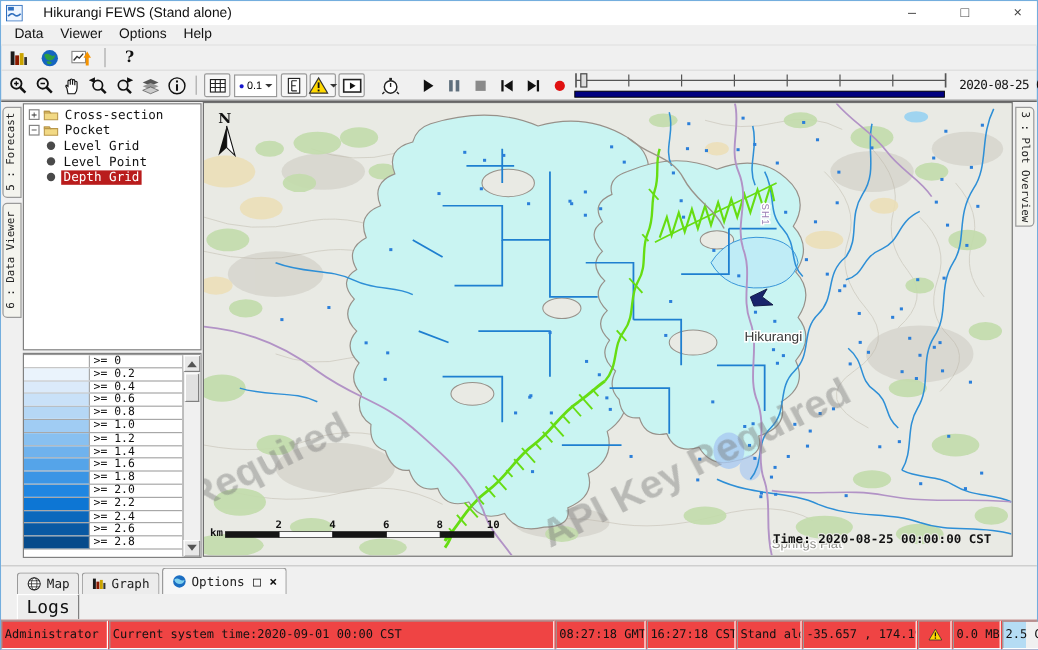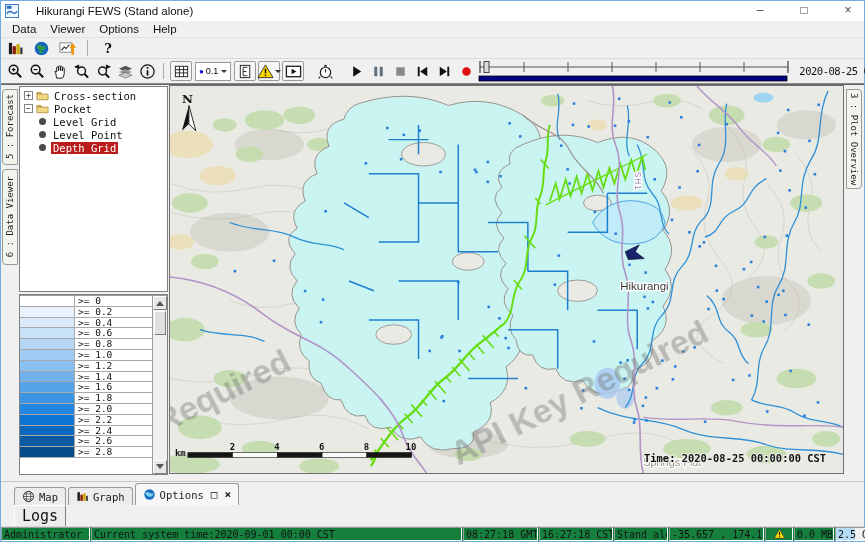--- a/index.html
+++ b/index.html
@@ -91,21 +91,21 @@
     display:flex; align-items:center; gap:4px; padding:0 7px; font-size:10.5px; color:#222; margin-right:2px; }
   .btab svg { width:13px; height:13px; }
   .btab.active { height:22px; background:#f7f7f7; }
   .btab .tabctl { font-size:11px; font-weight:bold; color:#111; margin-left:3px; }
 
   .logsrow { height:21px; flex:none; display:flex; align-items:center; padding-left:13px; background:#f0f0f0; }
   .logs-btn { border:1px solid; border-color:#fff #808080 #808080 #fff; background:#ececec; font-family:"DejaVu Sans Mono", monospace;
     font-size:15px; padding:1px 7px; color:#111; }
 
   
-  .statusbar { height:15px; flex:none; background:#15803d; border-top:1px solid #d8d8d8; display:flex; align-items:stretch; }
+  .statusbar { height:25px; flex:none; background:#ef4444; border-top:1px solid #d8d8d8; display:flex; align-items:stretch; }
   .status-cell { border:1px solid; border-color:#9a9a9a #fff #fff #9a9a9a; margin-right:1px; flex:none;
     font-family:"DejaVu Sans Mono", monospace; font-size:10px; color:#111; padding:0 2px; overflow:hidden;
     white-space:nowrap; display:flex; align-items:center; }
   .status-cell svg { width:13px; height:12px; }
 </style>
 </head>
 <body>
 
 <div class="window">
 

